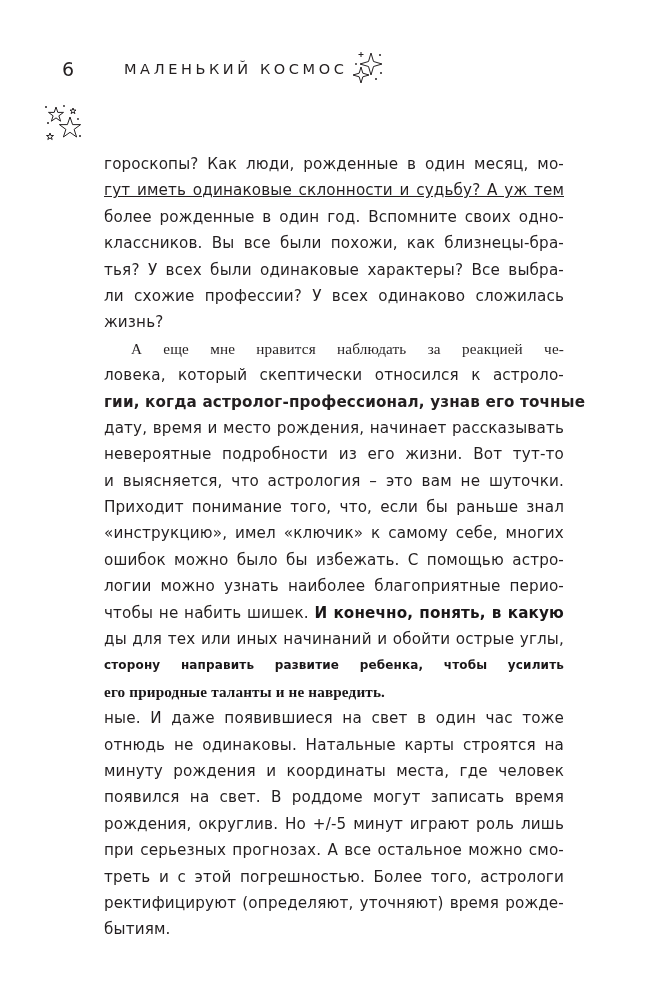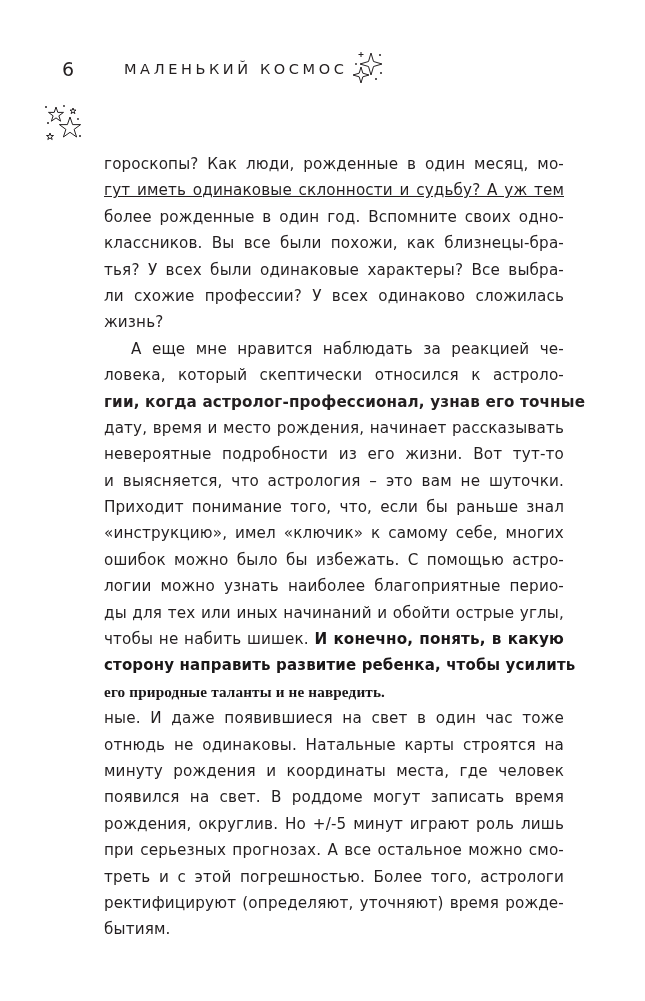--- a/index.html
+++ b/index.html
@@ -124,33 +124,33 @@
       <span class="line" style="white-space: nowrap;">гороскопы? Как люди, рожденные в один месяц, мо-</span>
       <span class="line" style="white-space: nowrap; text-decoration: underline;">гут иметь одинаковые склонности и судьбу? А уж тем</span>
       <span class="line" style="white-space: nowrap;">более рожденные в один год. Вспомните своих одно-</span>
       <span class="line" style="white-space: nowrap;">классников. Вы все были похожи, как близнецы-бра-</span>
       <span class="line" style="white-space: nowrap;">тья? У всех были одинаковые характеры? Все выбра-</span>
       <span class="line" style="white-space: nowrap;">ли схожие профессии? У всех одинаково сложилась</span>
       <span class="line last" style="white-space: nowrap;">жизнь?</span>
     </div>
 
     <div>
-      <span class="line indent" style="white-space: nowrap;">А еще мне нравится наблюдать за реакцией че-</span>
+      <span class="line indent" style="white-space: nowrap; font-family: Liberation Serif, serif;">А еще мне нравится наблюдать за реакцией че-</span>
       <span class="line" style="white-space: nowrap;">ловека, который скептически относился к астроло-</span>
       <span class="line" style="white-space: nowrap; font-weight: bold;">гии, когда астролог-профессионал, узнав его точные</span>
       <span class="line" style="white-space: nowrap;">дату, время и место рождения, начинает рассказывать</span>
       <span class="line" style="white-space: nowrap;">невероятные подробности из его жизни. Вот тут-то</span>
       <span class="line" style="white-space: nowrap;">и выясняется, что астрология – это вам не шуточки.</span>
       <span class="line" style="white-space: nowrap;">Приходит понимание того, что, если бы раньше знал</span>
       <span class="line" style="white-space: nowrap;">«инструкцию», имел «ключик» к самому себе, многих</span>
       <span class="line" style="white-space: nowrap;">ошибок можно было бы избежать. С помощью астро-</span>
       <span class="line" style="white-space: nowrap;">логии можно узнать наиболее благоприятные перио-</span>
+      <span class="line" style="white-space: nowrap;"><span>чтобы не набить шишек. </span><span class="bold">И конечно, понять, в какую</span></span>
       <span class="line" style="white-space: nowrap;">ды для тех или иных начинаний и обойти острые углы,</span>
-      <span class="line" style="white-space: nowrap;"><span>чтобы не набить шишек. </span><span class="bold">И конечно, понять, в какую</span></span>
-      <span class="line bold" style="white-space: nowrap; font-size: 15px;">сторону направить развитие ребенка, чтобы усилить</span>
+      <span class="line bold" style="white-space: nowrap; font-size: 12px;">сторону направить развитие ребенка, чтобы усилить</span>
       <span class="line last bold" style="white-space: nowrap; font-family: Liberation Serif, serif;">его природные таланты и не навредить.</span>
     </div>
 
     <div>
       <span class="line" style="white-space: nowrap;">ные. И даже появившиеся на свет в один час тоже</span>
       <span class="line" style="white-space: nowrap;">отнюдь не одинаковы. Натальные карты строятся на</span>
       <span class="line" style="white-space: nowrap;">минуту рождения и координаты места, где человек</span>
       <span class="line" style="white-space: nowrap;">появился на свет. В роддоме могут записать время</span>
       <span class="line" style="white-space: nowrap;">рождения, округлив. Но +/-5 минут играют роль лишь</span>
       <span class="line" style="white-space: nowrap;">при серьезных прогнозах. А все остальное можно смо-</span>

